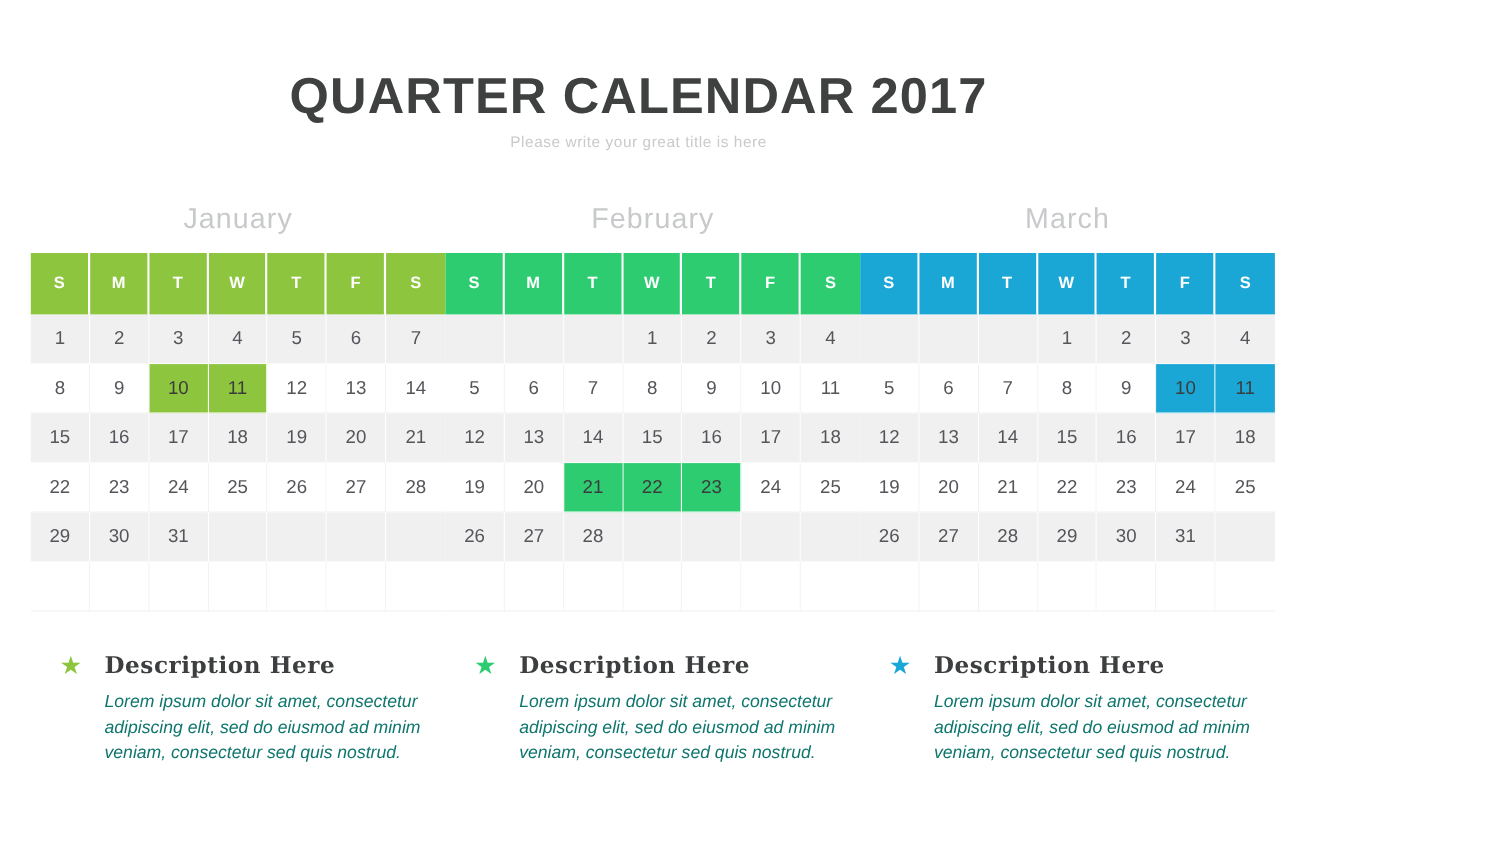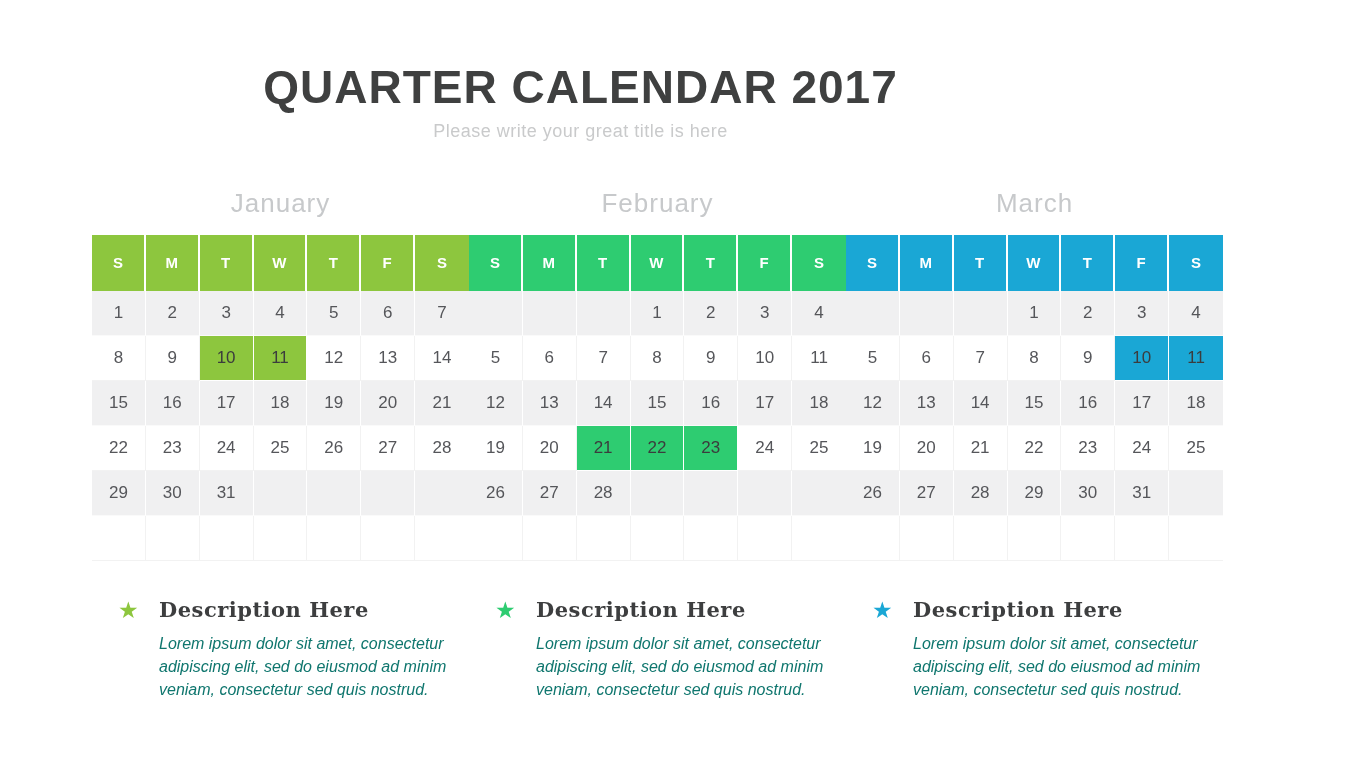--- a/index.html
+++ b/index.html
@@ -9,27 +9,27 @@
   .slide { width: 1161px; height: 768px; background: #ffffff; }
 
   
   .header { text-align: center; padding-top: 62px; }
   .page-title {
     font-size: 46px; font-weight: 800; letter-spacing: 1px;
     color: #3f4040; line-height: 1.1;
     font-family: "Liberation Sans", sans-serif;
   }
   .page-subtitle {
-    margin-top: 8px; font-size: 18px; color: #c9cacb; letter-spacing: 0.5px;
+    margin-top: 8px; font-size: 14px; color: #c9cacb; letter-spacing: 0.5px;
   }
 
   
   .months {
     display: flex; justify-content: space-between;
-    padding: 0 92px; margin-top: 46px;
+    padding: 0 28px; margin-top: 46px;
   }
   .month { width: 384px; }
   .month-title {
     text-align: center; font-size: 26px; font-weight: 400;
     color: #c7c9cb; letter-spacing: 1px; margin-bottom: 16px;
   }
 
   
   table.calendar {
     width: 100%; border-collapse: separate; border-spacing: 0;

